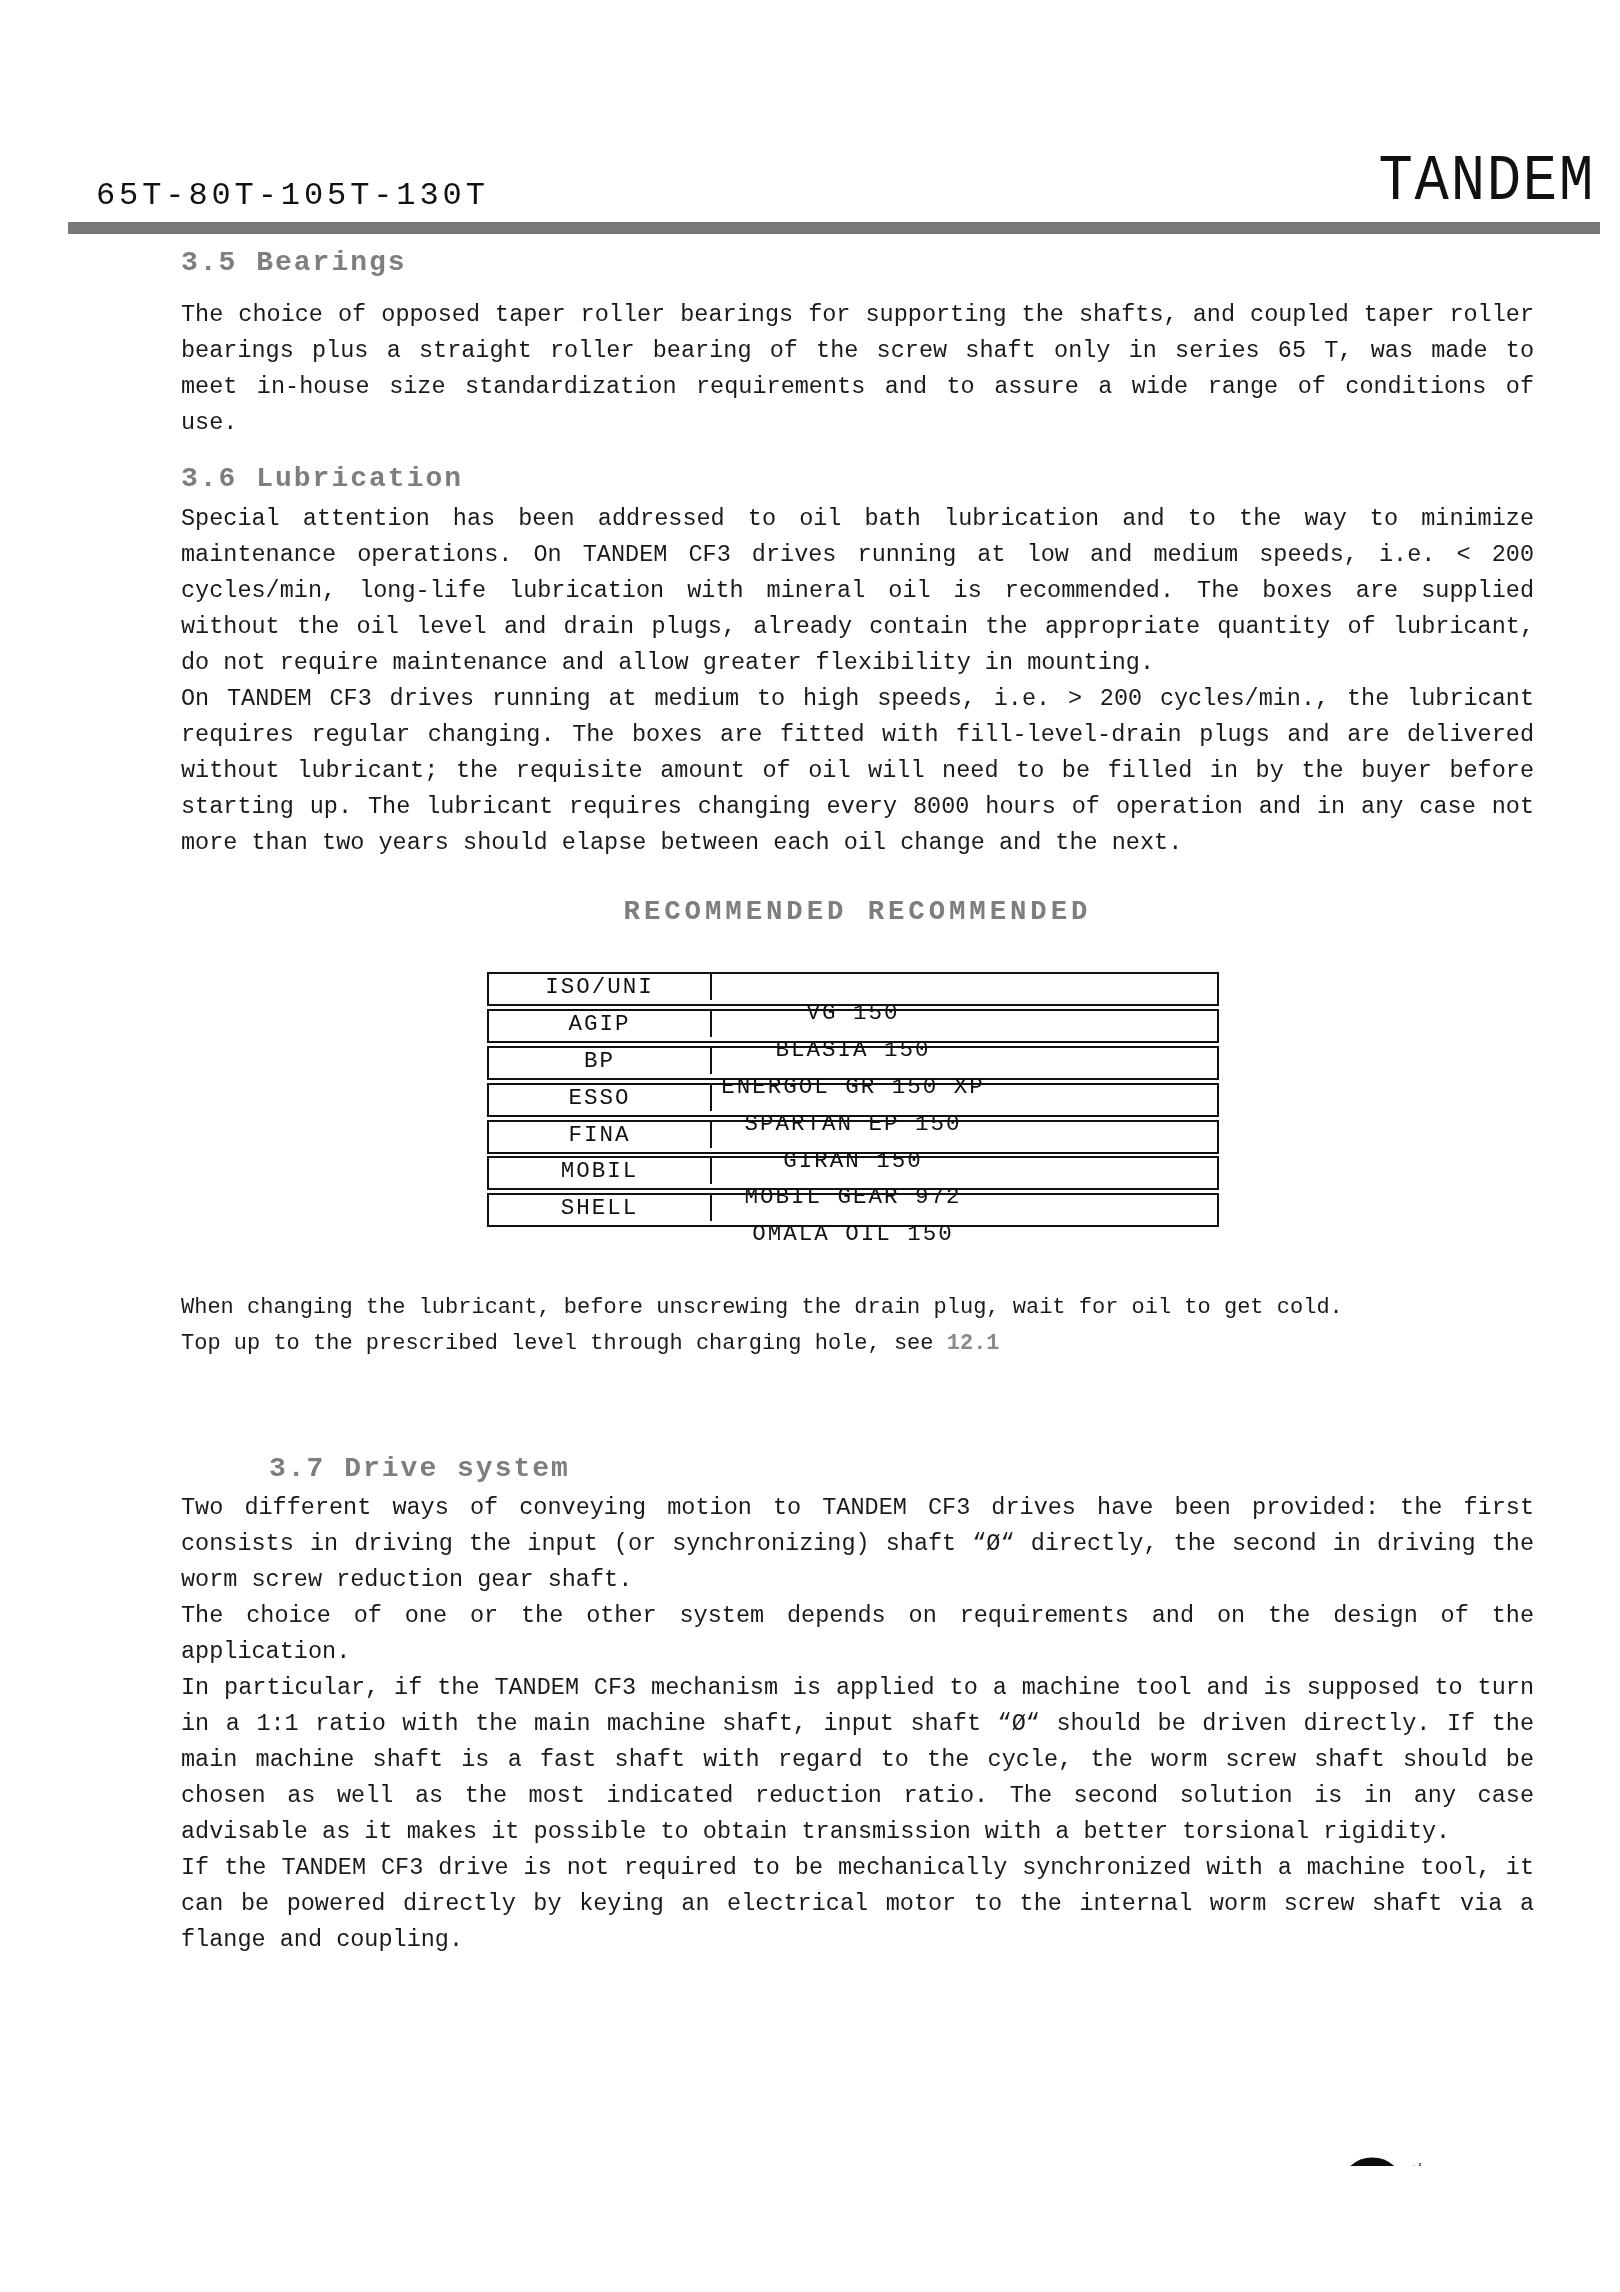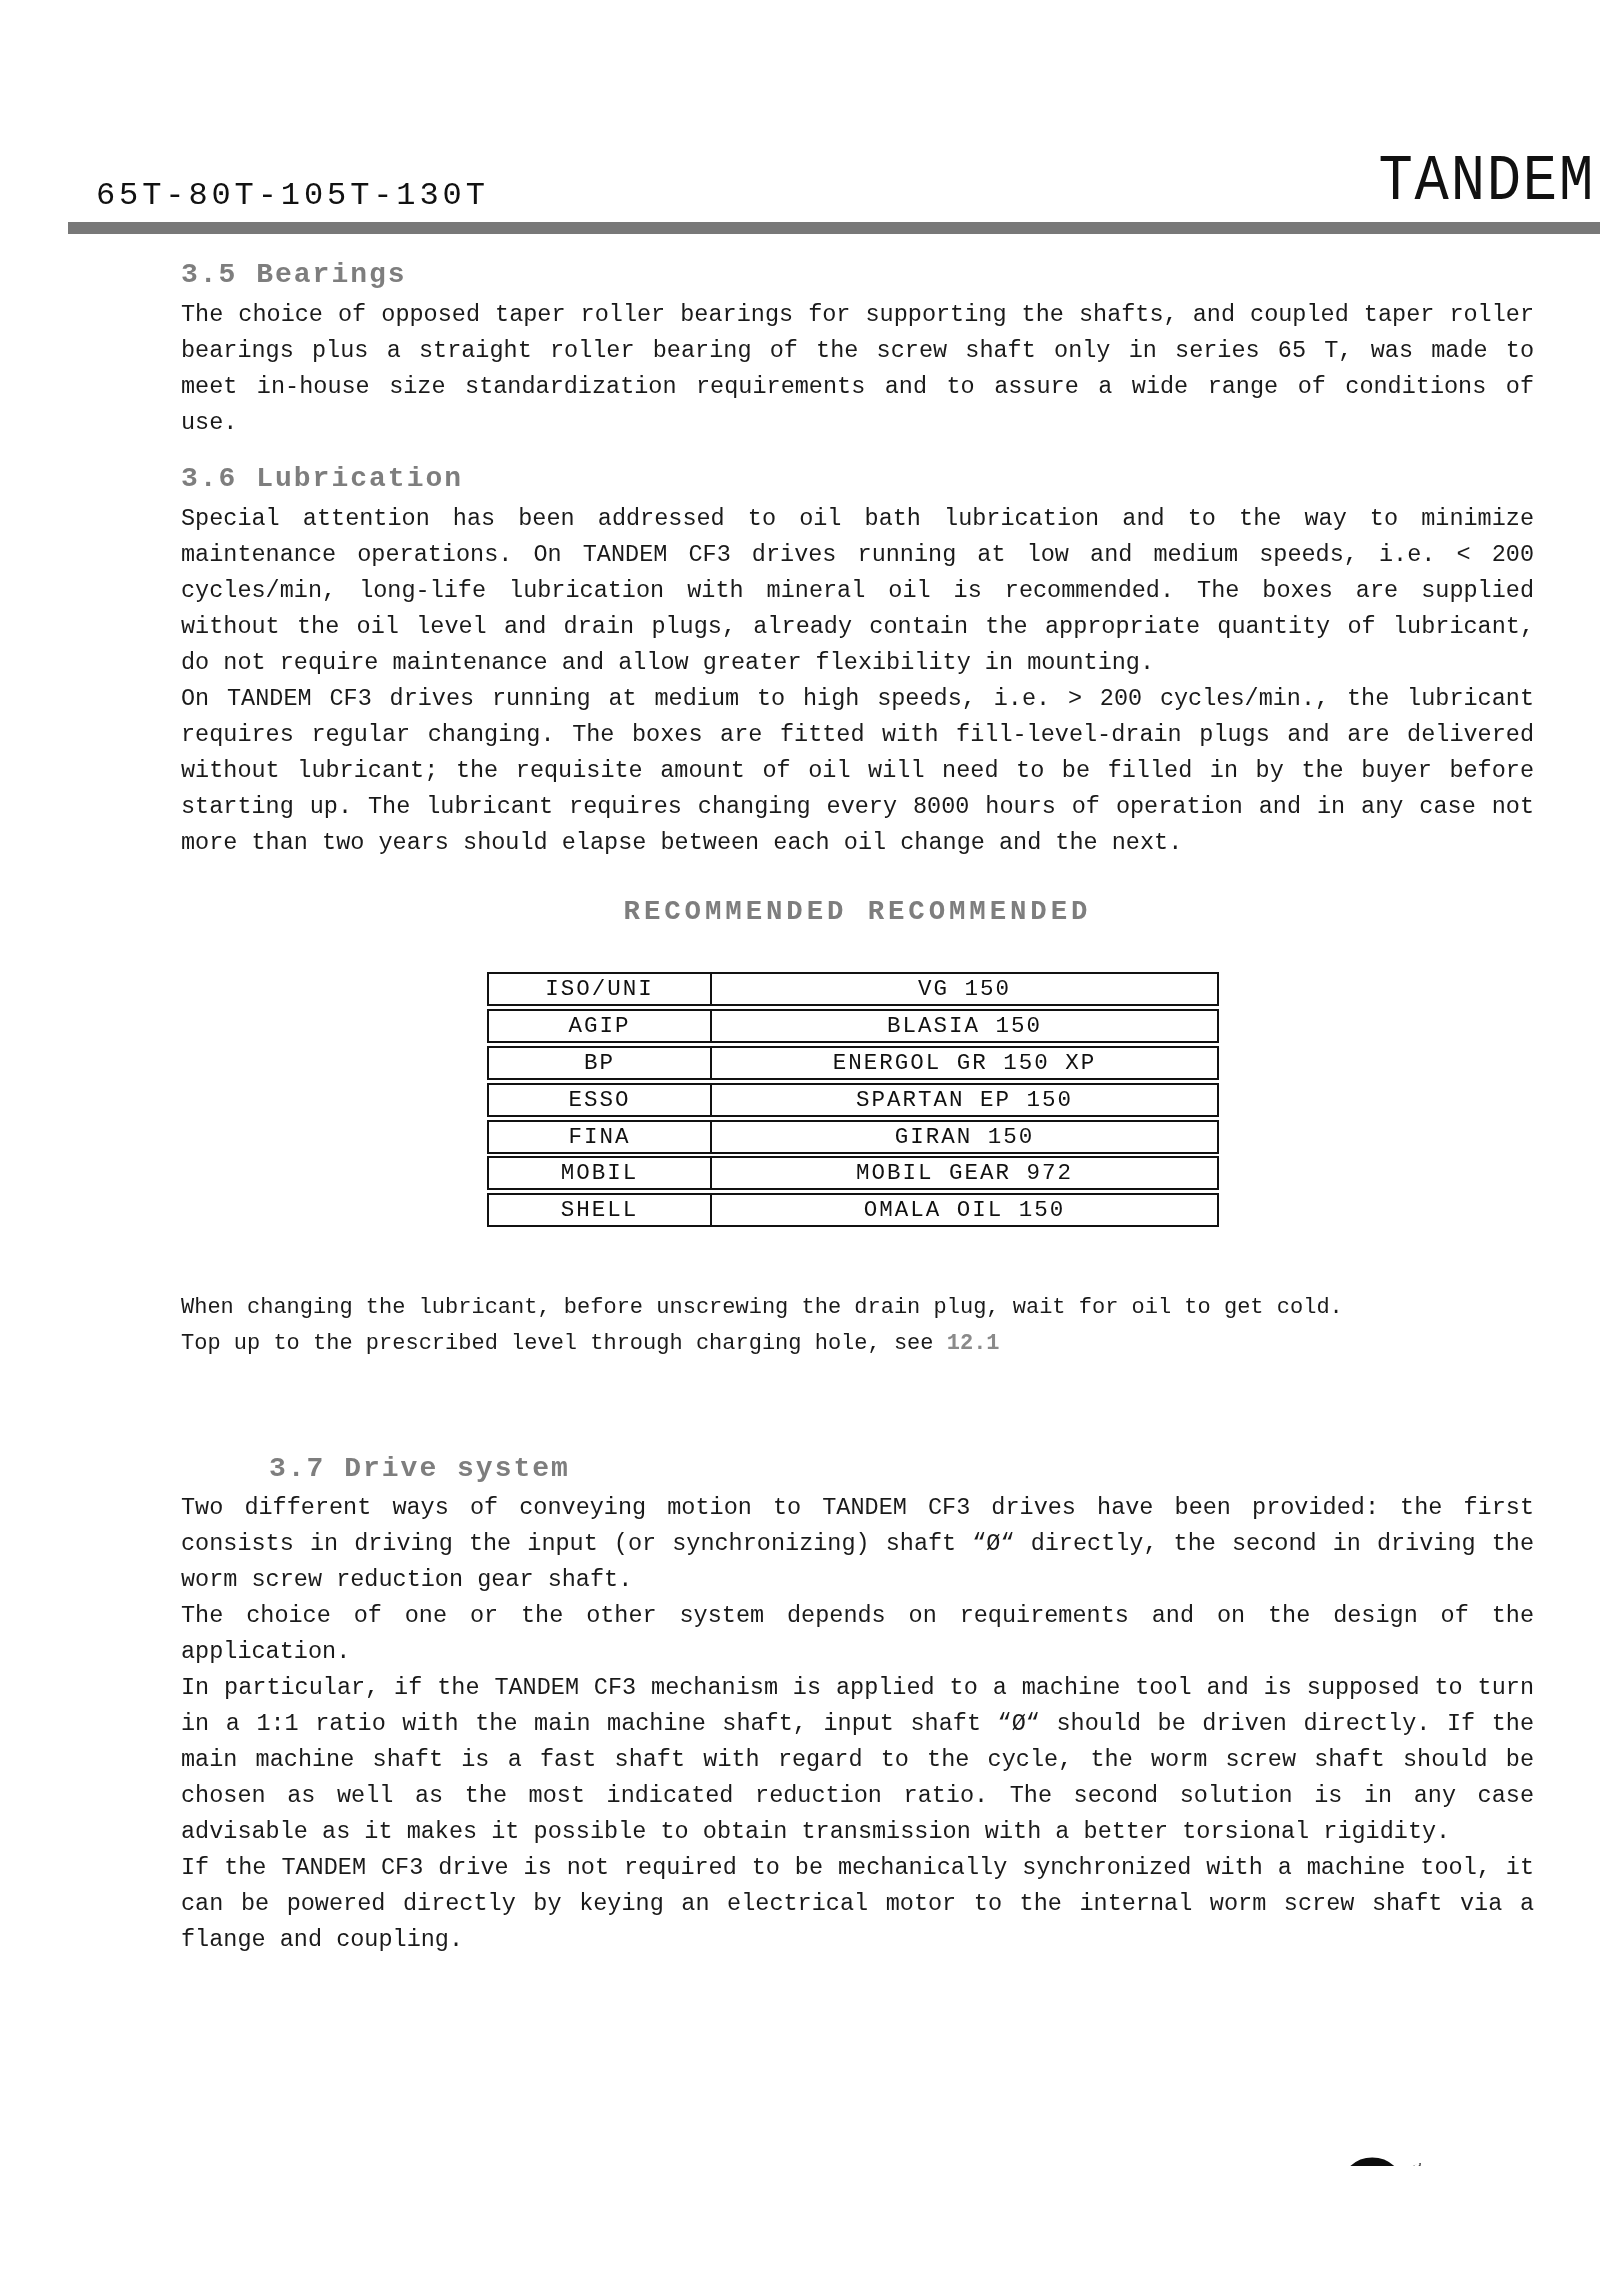--- a/index.html
+++ b/index.html
@@ -43,21 +43,21 @@
   .lub-title{
     position:absolute;left:157px;top:896px;width:1353px;
     text-align:center;font-size:27.4px;font-weight:700;letter-spacing:3.9px;
     color:#7e7e7e;
   }
   .lub-table{
     position:absolute;left:463px;top:972px;width:732px;
   }
   .lub-row{
     display:flex;border:2.9px solid #111;margin-bottom:2.9px;
-    height:30px;align-items:center;
+    height:30px;align-items:center;flex-direction:column;
   }
   .lub-cell{
     font-size:22.5px;letter-spacing:2px;color:#111;
     text-align:center;white-space:nowrap;
   }
   .lub-c1{width:221px;border-right:2.9px solid #111;align-self:stretch;
     display:flex;align-items:center;justify-content:center;}
   .lub-c2{flex:1;}
   
   .notes{position:absolute;left:157px;top:1290px;width:1353px;
@@ -80,21 +80,21 @@
 </style>
 </head>
 <body>
 
 <div class="page">
 
   <div class="hdr-left">65T-80T-105T-130T</div>
   <div class="brand">TANDEM</div>
   <div class="hdr-rule"></div>
 
-  <div class="abs sec-h" style="left:157px;top:259px;">3.5 Bearings</div>
+  <div class="abs sec-h" style="left:157px;top:247px;">3.5 Bearings</div>
   <div class="abs content-w bodytxt" style="top:297px;">
     <p>The choice of opposed taper roller bearings for supporting the shafts, and coupled taper roller bearings plus a straight roller bearing of the screw shaft only in series 65 T, was made to meet in-house size standardization requirements and to assure a wide range of conditions of use.</p>
   </div>
 
   <div class="abs sec-h" style="left:157px;top:463px;">3.6 Lubrication</div>
   <div class="abs content-w bodytxt" style="top:501px;">
     <p>Special attention has been addressed to oil bath lubrication and to the way to minimize maintenance operations. On TANDEM CF3 drives running at low and medium speeds, i.e. &lt; 200 cycles/min, long-life lubrication with mineral oil is recommended. The boxes are supplied without the oil level and drain plugs, already contain the appropriate quantity of lubricant, do not require maintenance and allow greater flexibility in mounting.</p>
     <p>On TANDEM CF3 drives running at medium to high speeds, i.e. &gt; 200 cycles/min., the lubricant requires regular changing. The boxes are fitted with fill-level-drain plugs and are delivered without lubricant; the requisite amount of oil will need to be filled in by the buyer before starting up. The lubricant requires changing every 8000 hours of operation and in any case not more than two years should elapse between each oil change and the next.</p>
   </div>
 

